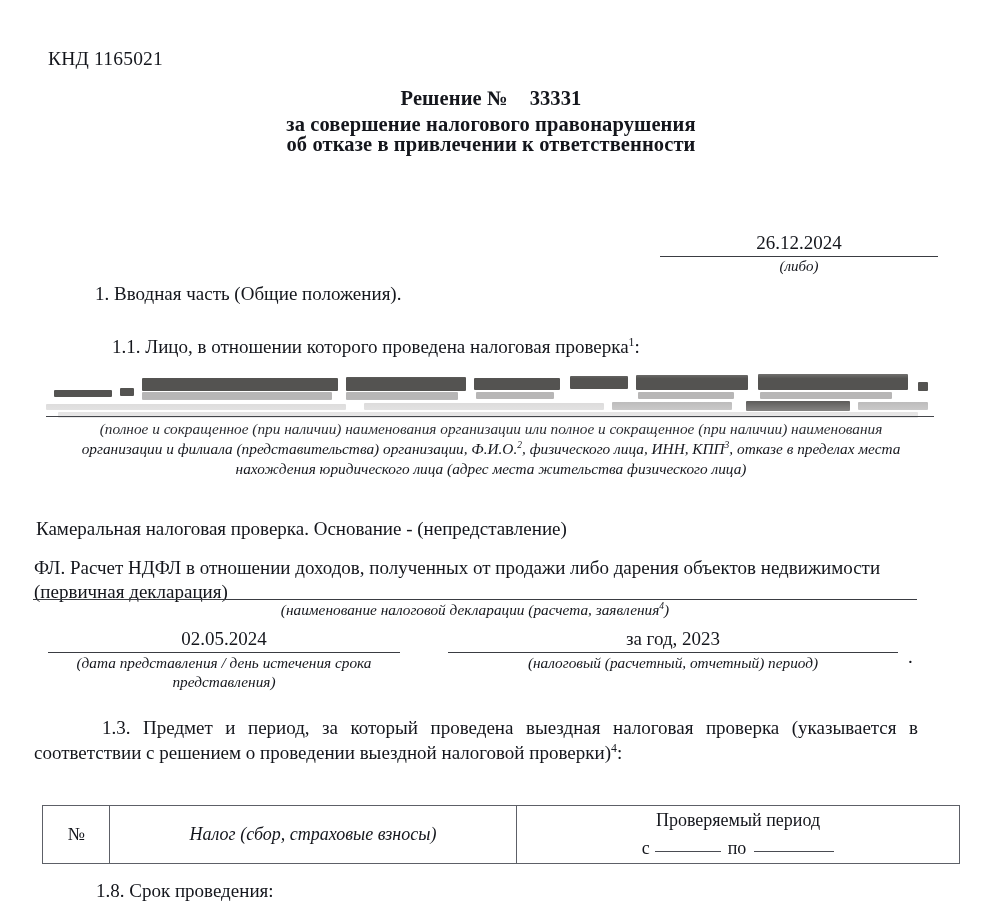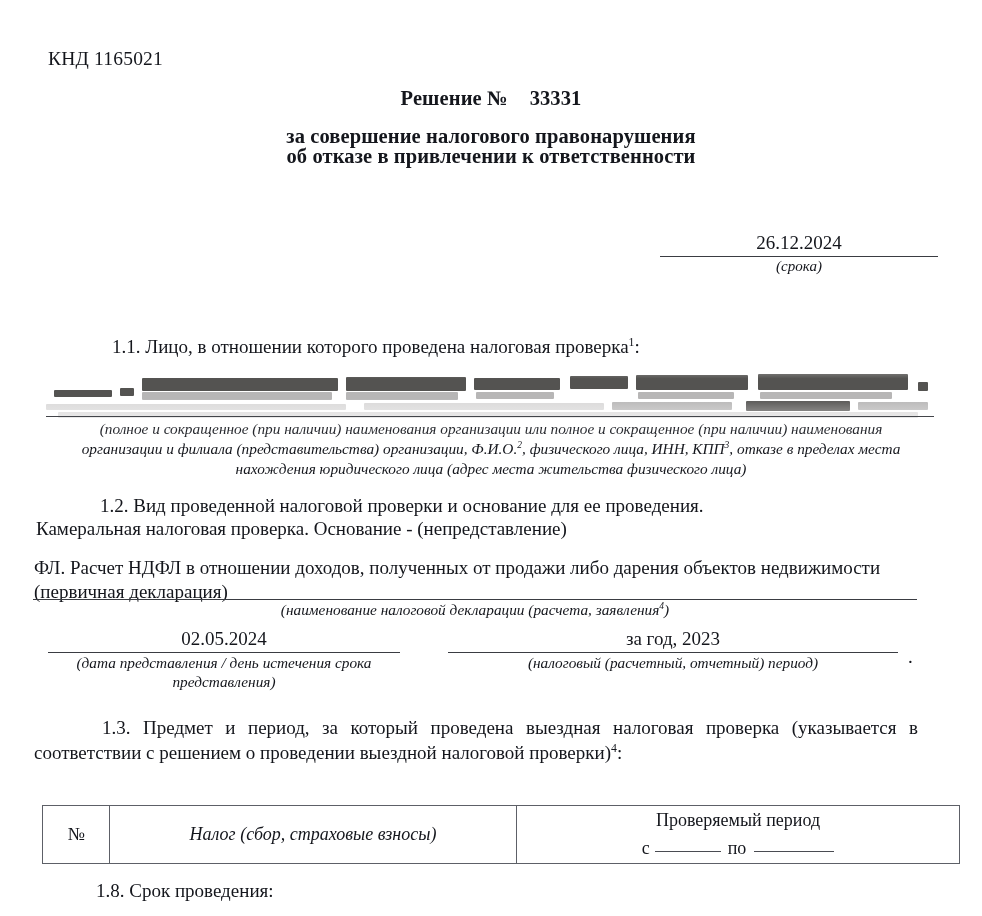--- a/index.html
+++ b/index.html
@@ -45,21 +45,21 @@
     top: 88px;
     width: 982px;
     text-align: center;
   }
   .title-line {
     font-weight: bold;
     font-size: 20.5px;
     letter-spacing: 0.1px;
     line-height: 1.0;
   }
-  .title-line.t1 { margin-bottom: 17px; }
+  .title-line.t1 { margin-bottom: 5px; }
   .title-line.t2 { margin-bottom: 19px; }
   .decision-no-gap { display: inline-block; width: 22px; }
 
   
   .date-field {
     left: 660px;
     top: 232px;
     width: 278px;
   }
   .date-value {
@@ -266,23 +266,24 @@
     <div class="title-line t1">
       <span>Решение №</span><span class="decision-no-gap"></span><span>33331</span>
     </div>
     <div class="title-line t3">за совершение налогового правонарушения</div>
     <div class="title-line t2">об отказе в привлечении к ответственности</div>
   </div>
 
   <div class="abs date-field">
     <div class="date-value">26.12.2024</div>
     <div class="date-rule"></div>
-    <div class="date-caption">(срока)</div>
-  </div>
-
+    <div class="date-caption">(либо)</div>
+  </div>
+
+  <div class="abs p-sec1">1. Вводная часть (Общие положения).</div>
 
   <div class="abs p-sec11">
     <span>1.1. Лицо, в отношении которого проведена налоговая проверка</span><sup>1</sup><span>:</span>
   </div>
 
   <div class="abs redaction">
     <div class="smear" style="left:8px;  top:26px; width:58px;  height:7px;"></div>
     <div class="smear" style="left:74px; top:24px; width:14px;  height:8px;"></div>
     <div class="smear" style="left:96px; top:14px; width:196px; height:13px;"></div>
     <div class="smear light" style="left:96px; top:28px; width:190px; height:8px;"></div>
@@ -305,21 +306,20 @@
     <div class="redaction-veil"></div>
   </div>
   <div class="abs redaction-rule"></div>
 
   <div class="abs entity-caption">
     <div class="row1">(полное и сокращенное (при наличии) наименования организации или полное и сокращенное (при наличии) наименования</div>
     <div><span>организации и филиала (представительства) организации, Ф.И.О.</span><sup>2</sup><span>, физического лица, ИНН, КПП</span><sup>3</sup><span>, отказе в пределах места</span></div>
     <div>нахождения юридического лица (адрес места жительства физического лица)</div>
   </div>
 
-  <div class="abs p-sec12">1.2. Вид проведенной налоговой проверки и основание для ее проведения.</div>
   <div class="abs decl-text">ФЛ. Расчет НДФЛ в отношении доходов, полученных от продажи либо дарения объектов недвижимости (первичная декларация)</div>
 
   <div class="abs p-kameral">Камеральная налоговая проверка. Основание - (непредставление)</div>
   <div class="abs decl-rule"></div>
   <div class="abs decl-caption">
     <span>(наименование налоговой декларации (расчета, заявления</span><sup>4</sup><span>)</span>
   </div>
 
   <div class="dates-row">
     <div class="dfield-left">

